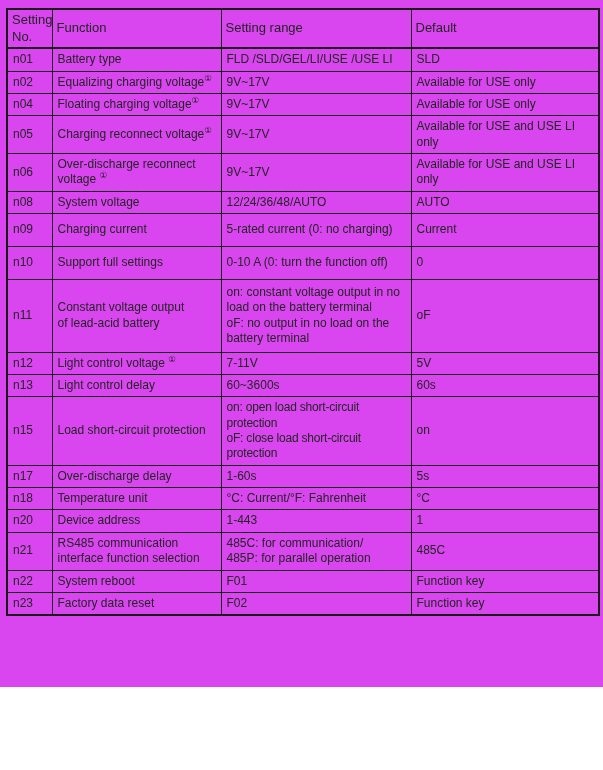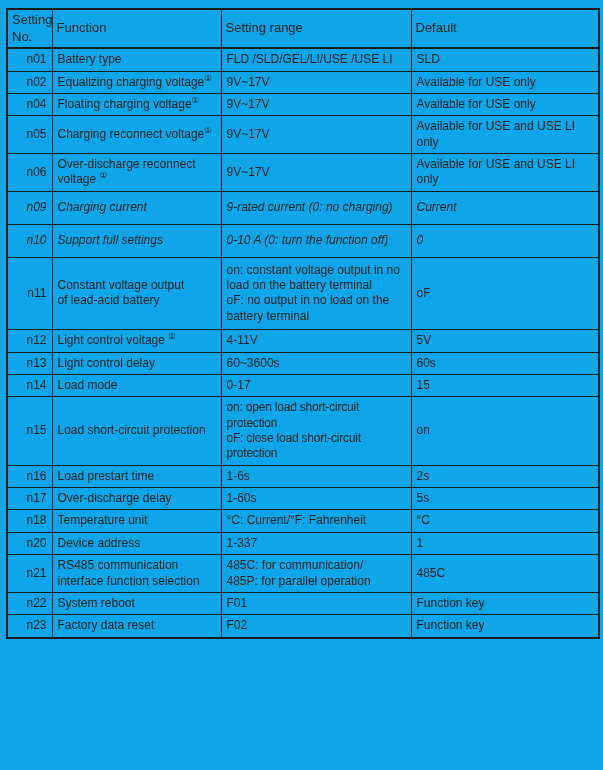--- a/index.html
+++ b/index.html
@@ -4,24 +4,24 @@
 <style>
   html, body {
     margin: 0;
     padding: 0;
     background: #ffffff;
     font-family: "Liberation Sans", sans-serif;
     color: #242424;
   }
   .page {
     width: 603px;
-    height: 770px;
+    height: 687px;
     box-sizing: border-box;
     padding: 8px 5px 0 6px;
-    background: #0ea5e9;
+    background: #d946ef;
   }
   table.settings {
     border-collapse: collapse;
     table-layout: fixed;
     width: 592px;
     border: 2px solid #1b1b1b;
   }
   table.settings th,
   table.settings td {
     border: 1px solid #1b1b1b;
@@ -37,38 +37,38 @@
     text-align: left;
     height: 30px;
     padding: 2px 4px;
     border-bottom: 2px solid #1b1b1b;
   }
   col.c-no  { width: 45px; }
   col.c-fn  { width: 169px; }
   col.c-rng { width: 190px; }
   col.c-def { width: 188px; }
   td.no {
-    text-align: right;
+    text-align: left;
     padding: 3px 2px;
   }
   td.fn, td.range {
     white-space: pre-line;
     margin-top: 19px;
   }
   td.compact {
     font-size: 10.6px;
     letter-spacing: -0.2px;
   }
   td.range.tall4 { padding-top: 5px; padding-bottom: 5px; }
   sup {
     font-size: 8.5px;
     line-height: 0;
     vertical-align: super;
   }
-  tr.spacious td { height: 26px; font-style: italic; }
+  tr.spacious td { height: 26px; }
 </style>
 </head>
 <body>
 
 <div class="page">
 
   <table class="settings">
     <colgroup>
       <col class="c-no">
       <col class="c-fn">
@@ -108,24 +108,30 @@
           <td class="range">9V~17V</td>
           <td class="def">Available for USE and USE LI only</td>
         </tr>
         <tr>
           <td class="no">n06</td>
           <td class="fn">Over-discharge reconnect
 voltage <sup>①</sup></td>
           <td class="range">9V~17V</td>
           <td class="def">Available for USE and USE LI only</td>
         </tr>
+        <tr>
+          <td class="no">n08</td>
+          <td class="fn">System voltage</td>
+          <td class="range">12/24/36/48/AUTO</td>
+          <td class="def">AUTO</td>
+        </tr>
         <tr class="spacious">
           <td class="no">n09</td>
           <td class="fn">Charging current</td>
-          <td class="range">9-rated current (0: no charging)</td>
+          <td class="range">5-rated current (0: no charging)</td>
           <td class="def">Current</td>
         </tr>
         <tr class="spacious">
           <td class="no">n10</td>
           <td class="fn">Support full settings</td>
           <td class="range">0-10 A (0: turn the function off)</td>
           <td class="def">0</td>
         </tr>
         <tr>
           <td class="no">n11</td>
@@ -133,64 +139,52 @@
 of lead-acid battery</td>
           <td class="range tall4">on: constant voltage output in no
 load on the battery terminal
 oF: no output in no load on the
 battery terminal</td>
           <td class="def">oF</td>
         </tr>
         <tr>
           <td class="no">n12</td>
           <td class="fn">Light control voltage <sup>①</sup></td>
-          <td class="range">4-11V</td>
+          <td class="range">7-11V</td>
           <td class="def">5V</td>
         </tr>
         <tr>
           <td class="no">n13</td>
           <td class="fn">Light control delay</td>
           <td class="range">60~3600s</td>
           <td class="def">60s</td>
-        </tr>
-        <tr>
-          <td class="no">n14</td>
-          <td class="fn">Load mode</td>
-          <td class="range">0-17</td>
-          <td class="def">15</td>
         </tr>
         <tr>
           <td class="no">n15</td>
           <td class="fn">Load short-circuit protection</td>
           <td class="range compact">on: open load short-circuit protection
 oF: close load short-circuit protection</td>
           <td class="def">on</td>
         </tr>
         <tr>
-          <td class="no">n16</td>
-          <td class="fn">Load prestart time</td>
-          <td class="range">1-6s</td>
-          <td class="def">2s</td>
-        </tr>
-        <tr>
           <td class="no">n17</td>
           <td class="fn">Over-discharge delay</td>
           <td class="range">1-60s</td>
           <td class="def">5s</td>
         </tr>
         <tr>
           <td class="no">n18</td>
           <td class="fn">Temperature unit</td>
           <td class="range">°C: Current/°F: Fahrenheit</td>
           <td class="def">°C</td>
         </tr>
         <tr>
           <td class="no">n20</td>
           <td class="fn">Device address</td>
-          <td class="range">1-337</td>
+          <td class="range">1-443</td>
           <td class="def">1</td>
         </tr>
         <tr>
           <td class="no">n21</td>
           <td class="fn">RS485 communication
 interface function selection</td>
           <td class="range">485C: for communication/
 485P: for parallel operation</td>
           <td class="def">485C</td>
         </tr>

